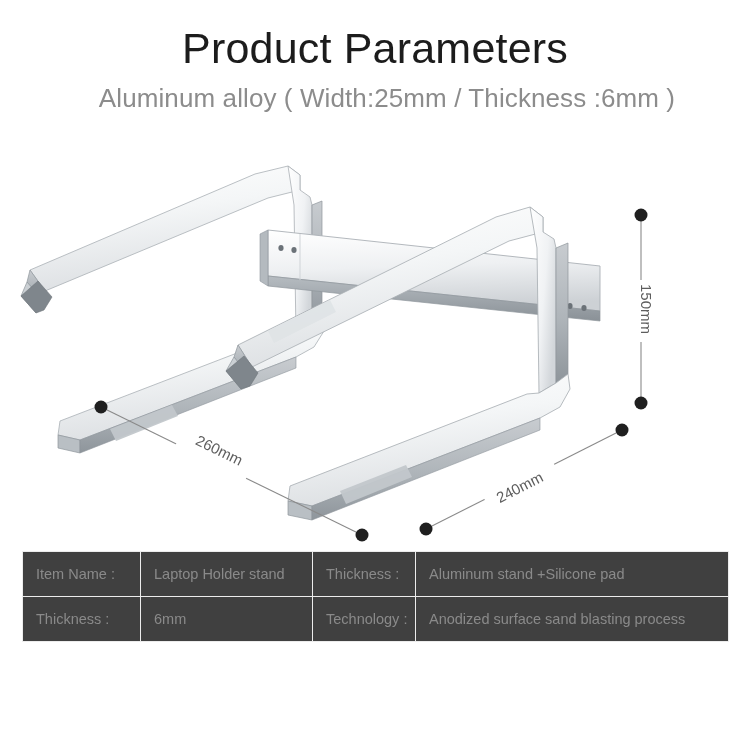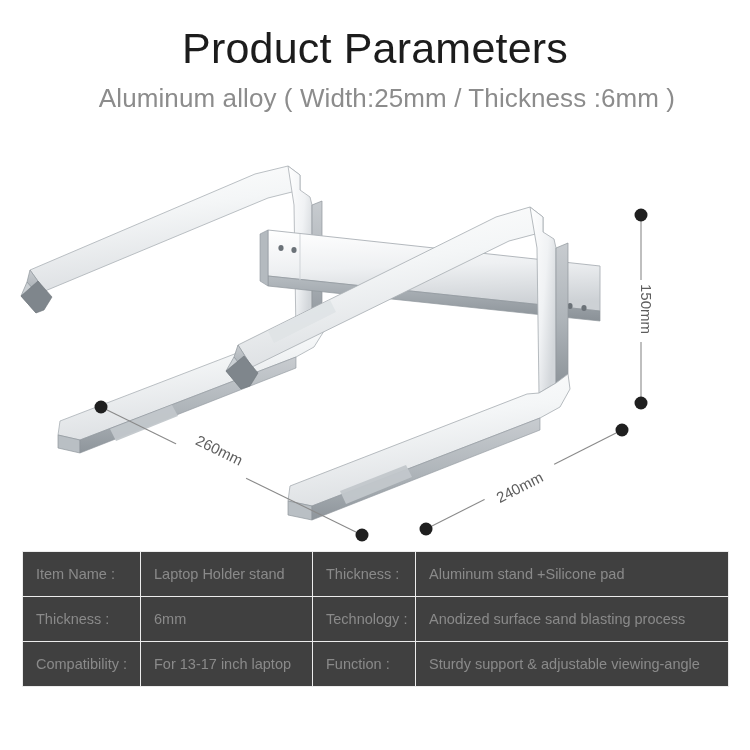--- a/index.html
+++ b/index.html
@@ -222,22 +222,16 @@
         <td class="value">Laptop Holder stand</td>
         <td class="label">Thickness  :</td>
         <td class="value">Aluminum stand +Silicone pad</td>
       </tr>
       <tr>
         <td class="label">Thickness :</td>
         <td class="value">6mm</td>
         <td class="label">Technology :</td>
         <td class="value">Anodized surface sand blasting process</td>
       </tr>
-      <tr>
-        <td class="label">Compatibility :</td>
-        <td class="value">For 13-17 inch laptop</td>
-        <td class="label">Function :</td>
-        <td class="value">Sturdy support &amp; adjustable viewing-angle</td>
-      </tr>
     </tbody>
   </table>
 
 </div>
 
 </body></html>

